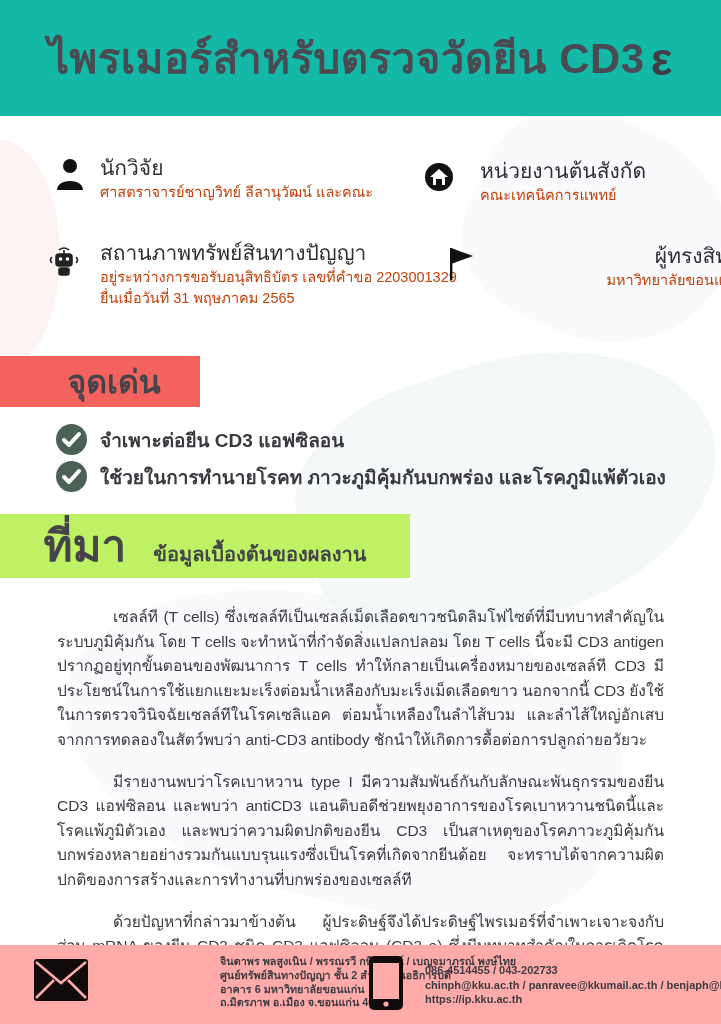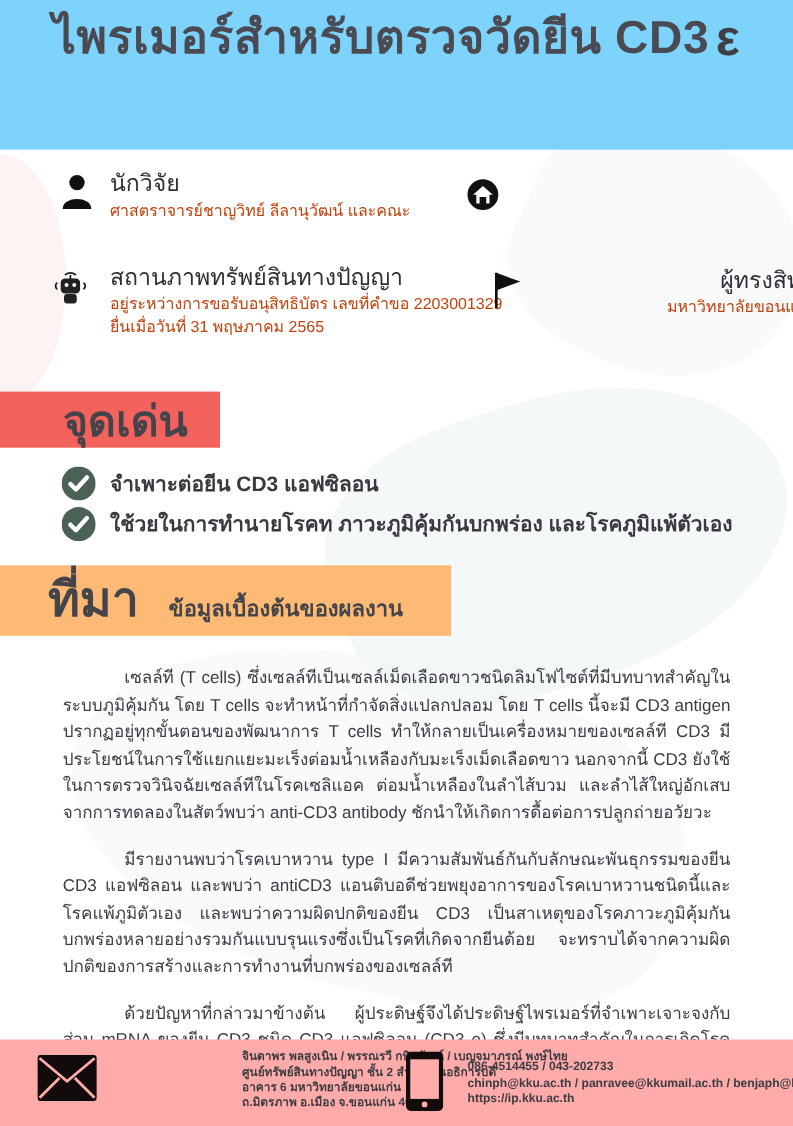--- a/index.html
+++ b/index.html
@@ -16,23 +16,23 @@
   .wm{position:absolute;z-index:0;border-radius:50%;}
   .wm-pink{left:-60px;top:140px;width:120px;height:230px;background:#fbe9e9;opacity:.55;}
   .wm-dna1{left:300px;top:360px;width:420px;height:260px;background:#eef3f5;opacity:.6;transform:rotate(-18deg);border-radius:40% 60% 55% 45%;}
   .wm-dna2{left:60px;top:600px;width:560px;height:300px;background:#f1f5f7;opacity:.5;transform:rotate(12deg);border-radius:55% 45% 40% 60%;}
   .wm-dna3{left:470px;top:120px;width:260px;height:220px;background:#f2f6f8;opacity:.55;transform:rotate(25deg);border-radius:45% 55% 60% 40%;}
 
   .layer{position:absolute;inset:0;z-index:1;}
 
   
   .header{
-    position:absolute;left:0;top:0;width:721px;height:136px;
-    background:#7dd3fc;
-    display:flex;justify-content:center;
+    position:absolute;left:0;top:0;width:721px;height:116px;
+    background:#14b8a6;
+    display:flex;align-items:center;justify-content:center;
   }
   .header .title{
     font-size:42px;font-weight:600;color:#4a4a52;letter-spacing:0.5px;white-space:nowrap;
   }
   .header .epsilon{
     font-size:46px;font-weight:800;color:#3f3f45;margin-left:6px;vertical-align:-2px;
   }
 
   
   .info-item{position:absolute;}
@@ -48,32 +48,32 @@
   .ic-ip{left:46px;top:244px;}
   .ii-rights{left:512px;top:243px;width:230px;text-align:right;}
   .ic-rights{left:447px;top:246px;}
 
   
   .hl-banner{
     position:absolute;left:0;top:356px;width:200px;height:51px;
     background:#f4625d;
     display:flex;align-items:center;justify-content:center;
   }
-  .hl-banner .hl-title{font-size:39px;font-weight:700;color:#44444a;padding-left:28px;}
+  .hl-banner .hl-title{font-size:32px;font-weight:700;color:#44444a;padding-left:28px;}
   .hl-item{position:absolute;left:100px;width:600px;font-size:19px;font-weight:700;color:#39393f;line-height:24px;}
   .hl-item-0{top:429px;}
   .hl-item-1{top:466px;}
   .hl-check{position:absolute;left:56px;}
   .hl-check-0{top:424px;}
   .hl-check-1{top:461px;}
 
   
   .bg-banner{
     position:absolute;left:0;top:514px;width:410px;height:64px;
-    background:#fdba74;
+    background:#bef264;
     display:flex;align-items:baseline;justify-content:center;
   }
   .bg-banner .bg-title{font-size:44px;font-weight:700;color:#44444a;line-height:64px;}
   .bg-banner .bg-subtitle{font-size:20px;font-weight:700;color:#44444a;margin-left:27px;}
 
   .body-text{
     position:absolute;left:40px;top:588px;width:641px;
     font-size:15.5px;line-height:24.6px;color:#3c3c42;
     text-align:justify;
   }
@@ -115,20 +115,24 @@
     <div class="info-item info-text ii-researcher">
       <h3>นักวิจัย</h3>
       <p>ศาสตราจารย์ชาญวิทย์ ลีลานุวัฒน์ และคณะ</p>
     </div>
 
     <div class="info-icon ic-affiliation">
       <svg width="30" height="30" viewBox="0 0 30 30">
         <circle cx="15" cy="15" r="14" fill="#111"></circle>
         <path d="M15 7 L24 15 H21 V23 H18 V17 H12 V23 H9 V15 H6 Z" fill="#fff"></path>
       </svg>
+    </div>
+    <div class="info-item info-text ii-affiliation">
+      <h3>หน่วยงานต้นสังกัด</h3>
+      <p>คณะเทคนิคการแพทย์</p>
     </div>
 
     <div class="info-icon ic-ip">
       <svg width="36" height="36" viewBox="0 0 36 36" fill="none" stroke="#222" stroke-width="1.6">
         <path d="M6 13 q-3 3 0 6"></path>
           <path d="M30 13 q3 3 0 6"></path>
         <path d="M13 6 q5 -4 10 0"></path>
         <line x1="18" y1="6" x2="18" y2="10"></line>
         <rect x="10" y="10" width="16" height="12" rx="3" fill="#222"></rect>
         <circle cx="14.5" cy="15" r="1.8" fill="#fff" stroke="none"></circle>

